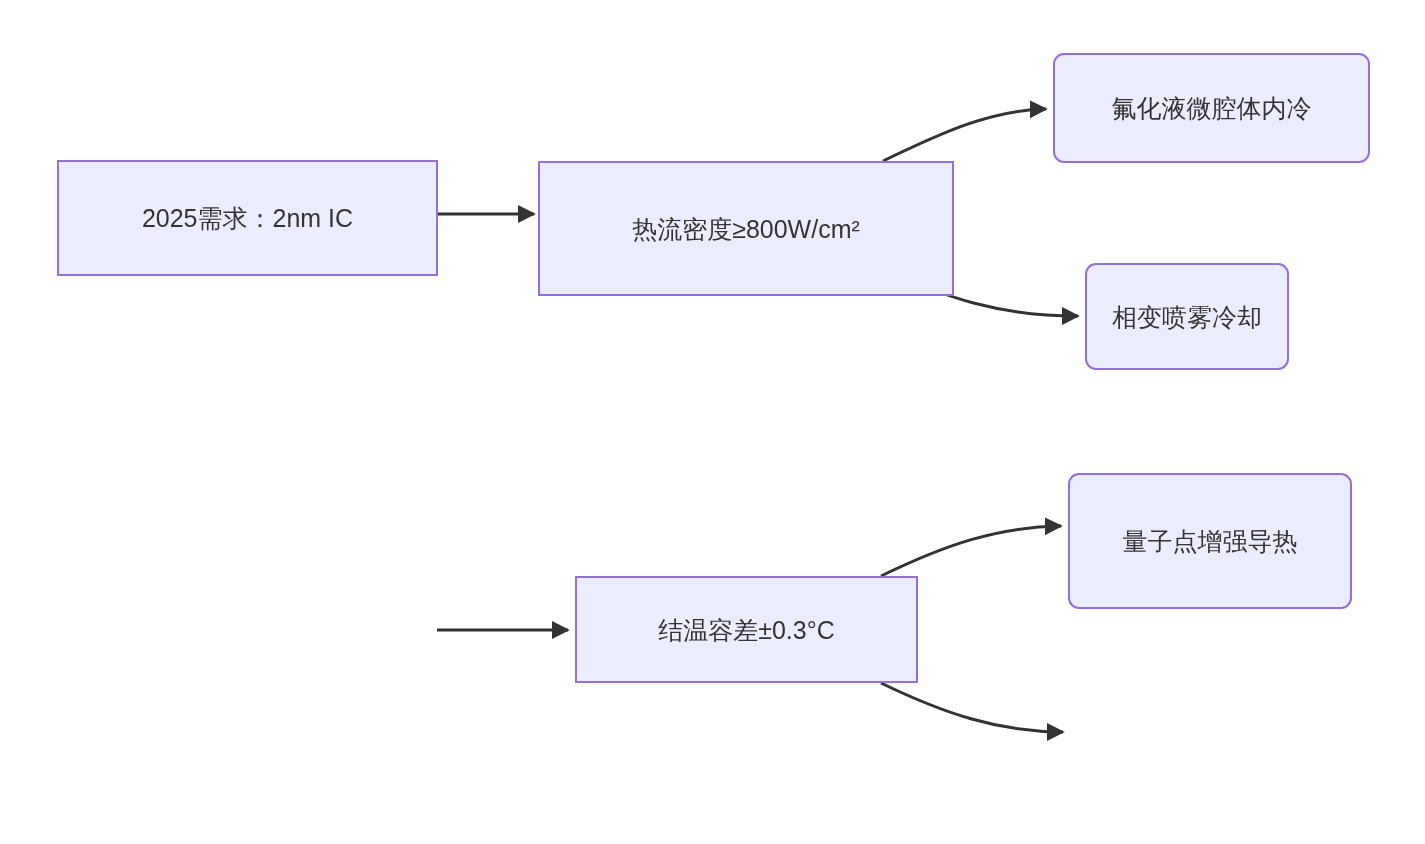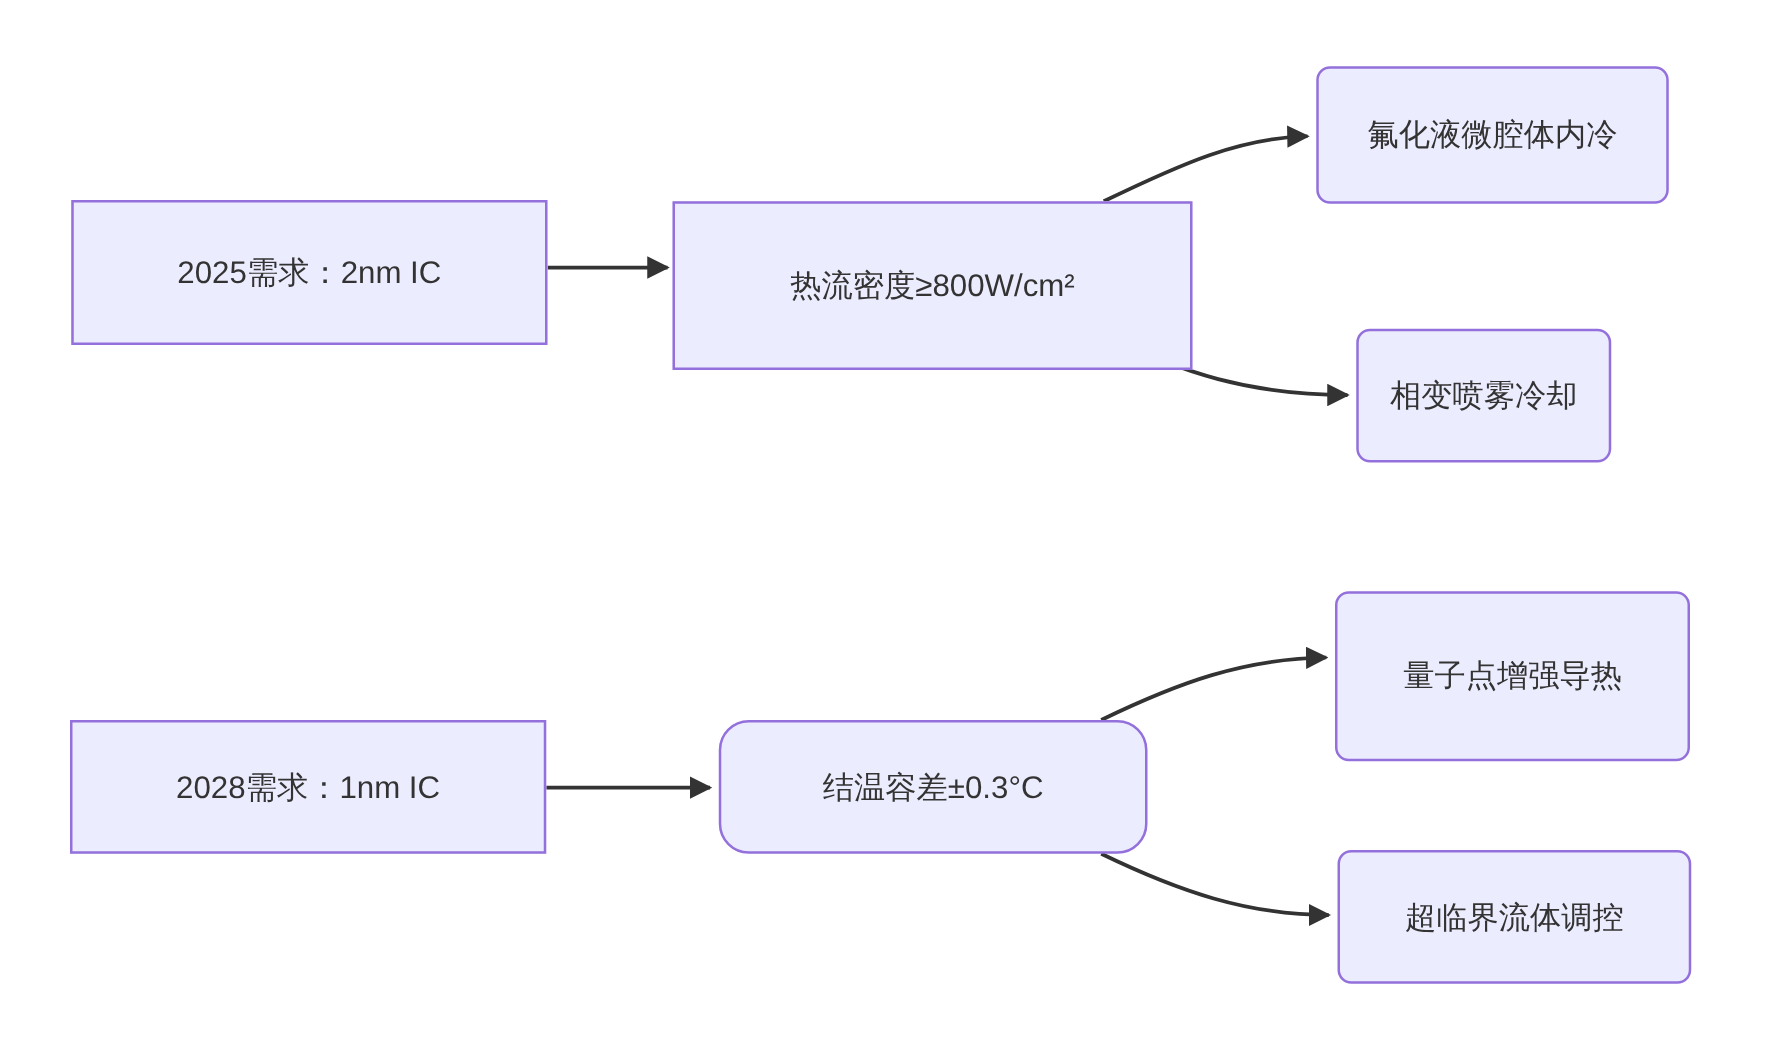--- a/index.html
+++ b/index.html
@@ -44,25 +44,25 @@
     text-align: center;
     white-space: nowrap;
     line-height: 1.2;
   }
   .node.rounded {
     border-radius: 11px;
   }
   
   .n-a1 { left: 57px;  top: 160px; width: 381px; height: 116px; }
   .n-b1 { left: 538px; top: 161px; width: 416px; height: 135px; }
-  .n-c1 { left: 1053px; top: 53px;  width: 282px; height: 110px; }
+  .n-c1 { left: 1053px; top: 53px;  width: 317px; height: 110px; }
   .n-d1 { left: 1085px; top: 263px; width: 204px; height: 107px; text-align: center; }
   
   .n-a2 { left: 56px;  top: 576px; width: 381px; height: 107px; }
-  .n-b2 { left: 575px; top: 576px; width: 343px; height: 107px; border-radius: 24px; }
+  .n-b2 { left: 575px; top: 576px; width: 343px; height: 107px; }
   .n-c2 { left: 1068px; top: 473px; width: 284px; height: 136px; }
   .n-d2 { left: 1070px; top: 680px; width: 283px; height: 107px; }
 </style>
 </head>
 <body>
 
 <div class="canvas">
 
   <svg class="edges" width="1425" height="844" viewBox="0 0 1425 844" aria-hidden="true">
     <defs>
@@ -78,18 +78,16 @@
     <path class="link" d="M437,630 L568,630" marker-end="url(#arrowhead)"></path>
     <path class="link" d="M881,576 C943,546 995,527 1061,526" marker-end="url(#arrowhead)"></path>
     <path class="link" d="M881,683 C943,713 998,732 1063,732" marker-end="url(#arrowhead)"></path>
   </svg>
 
   <div class="node n-a1">2025需求：2nm IC</div>
   <div class="node n-b1">热流密度≥800W/cm²</div>
   <div class="node rounded n-c1">氟化液微腔体内冷</div>
   <div class="node rounded n-d1">相变喷雾冷却</div>
 
-  <div class="node n-a2">2028需求：1nm IC</div>
   <div class="node n-b2">结温容差±0.3°C</div>
   <div class="node rounded n-c2">量子点增强导热</div>
-  <div class="node rounded n-d2">超临界流体调控</div>
 
 </div>
 
 </body></html>

